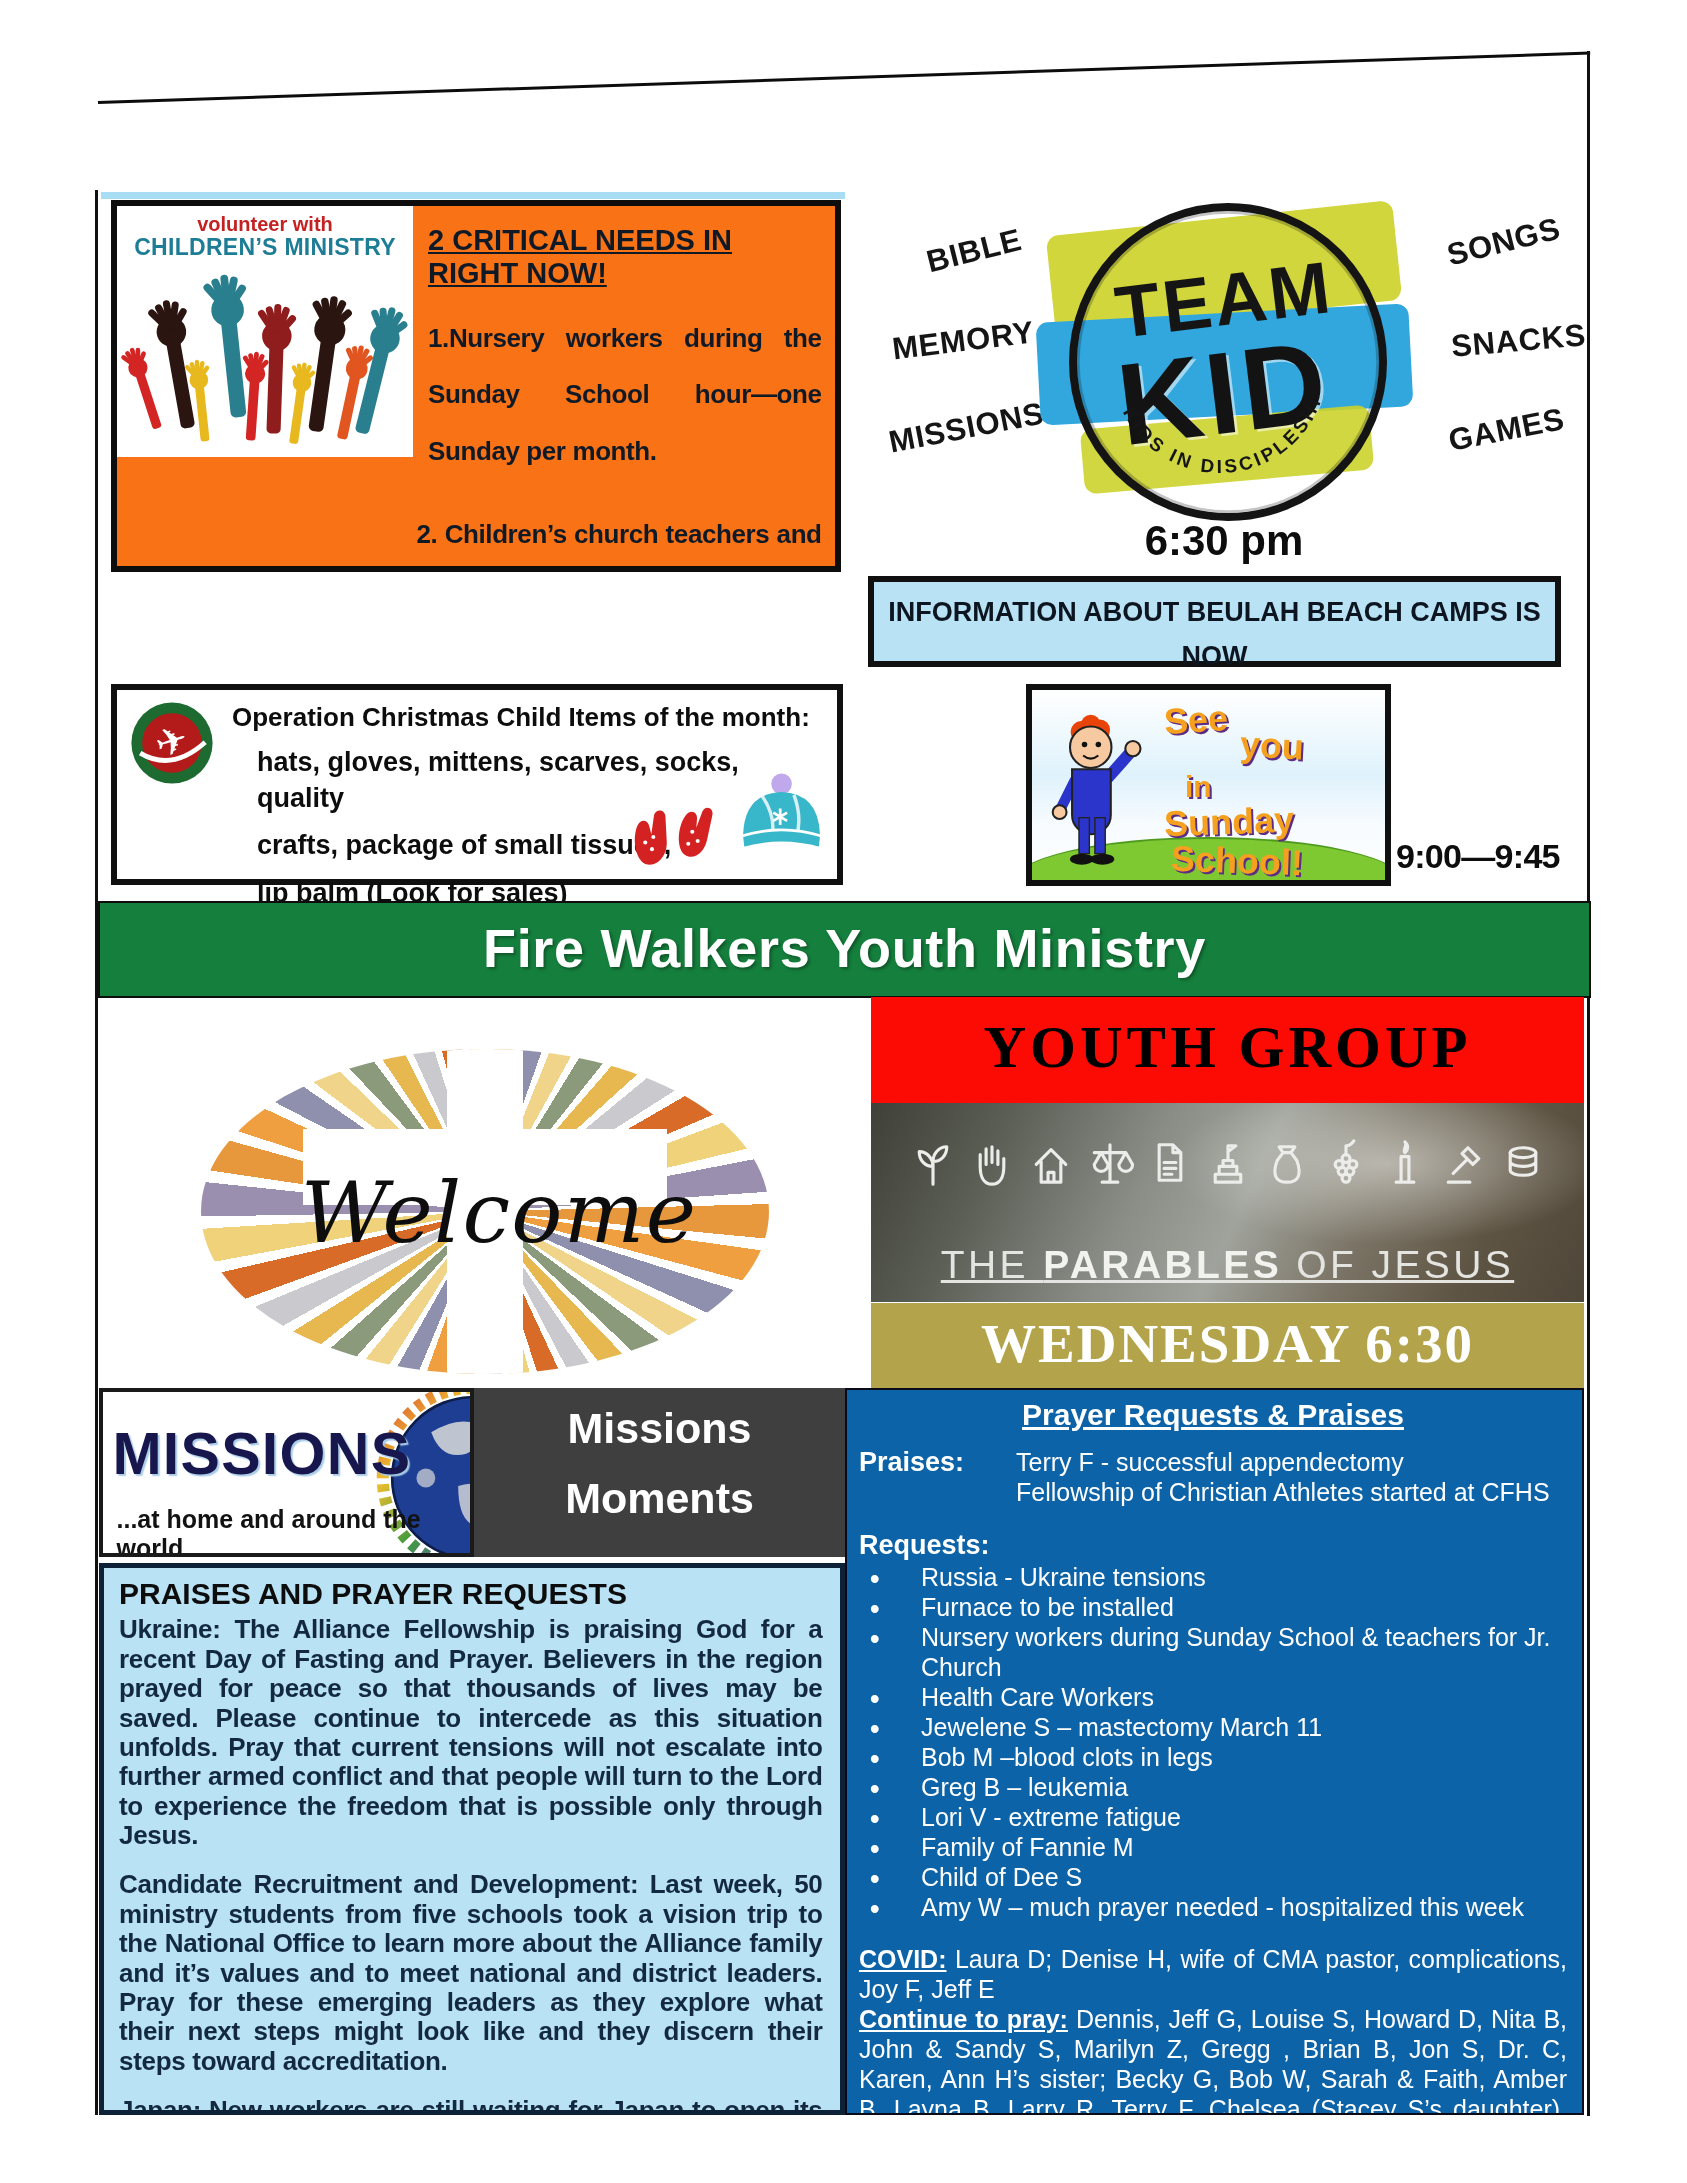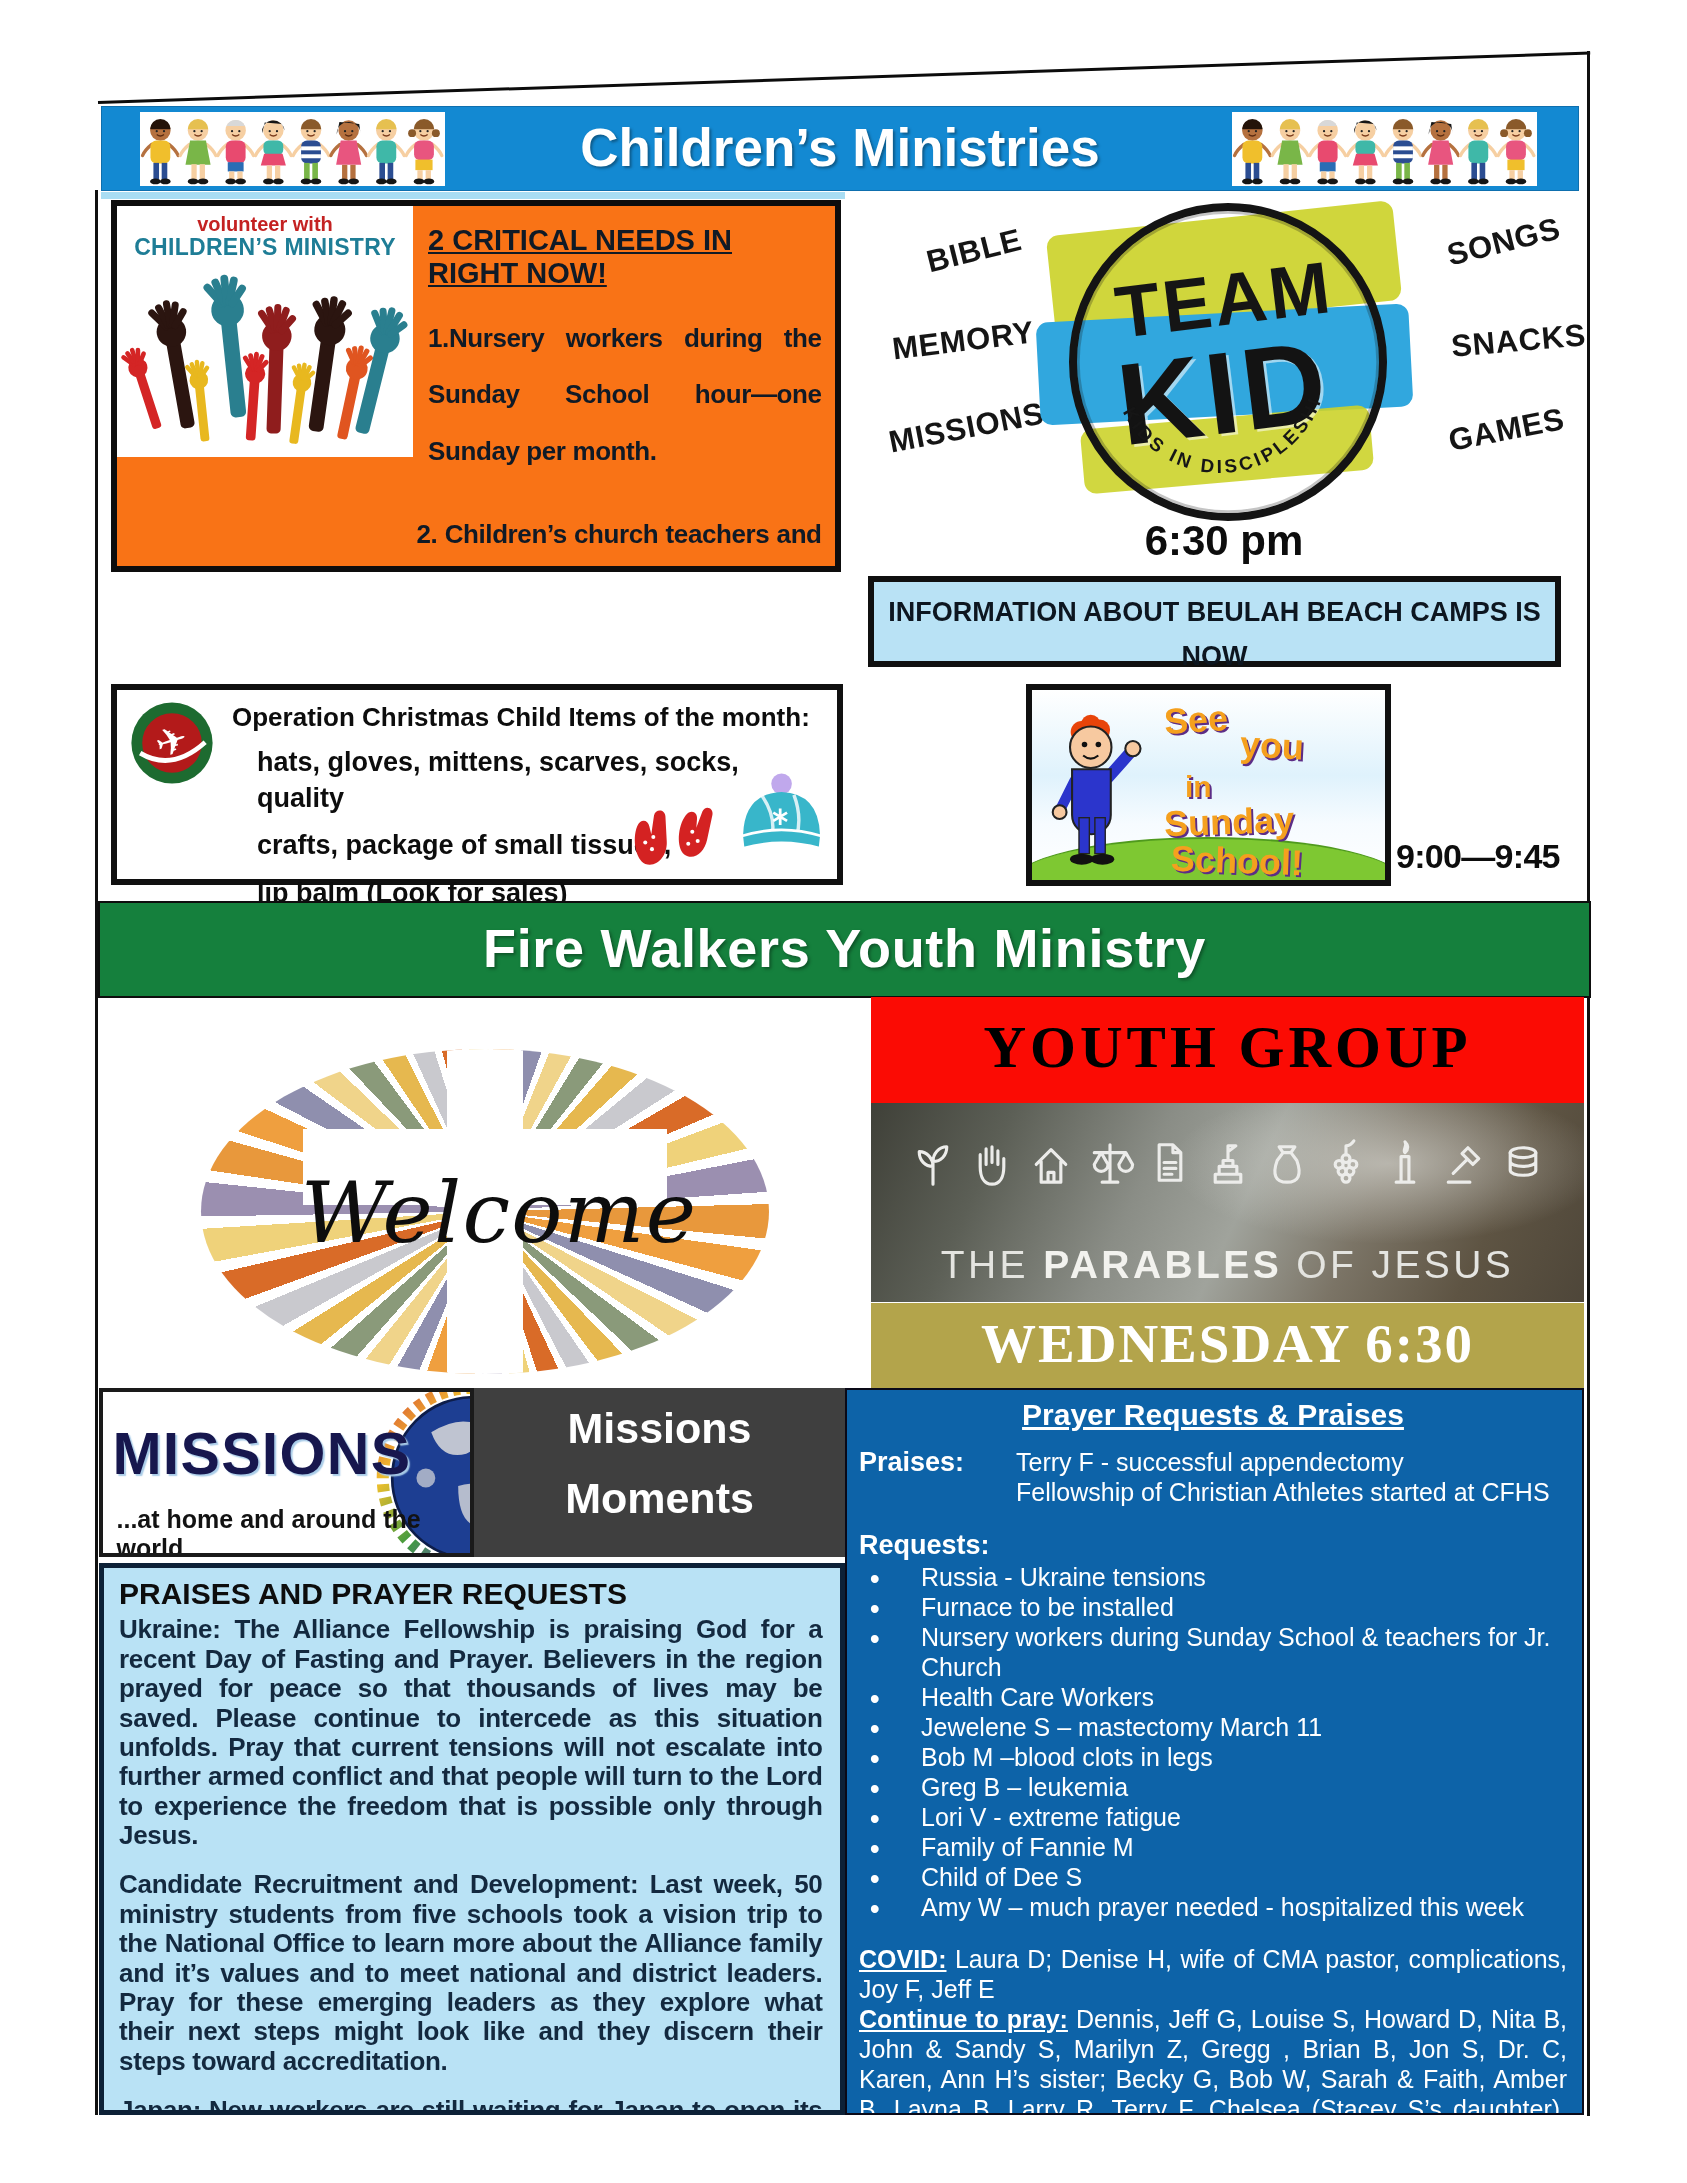--- a/index.html
+++ b/index.html
@@ -99,21 +99,21 @@
   
   .yg-red{left:871px;top:997px;width:713px;height:106px;background:#fb0b04;}
   .yg-red div{text-align:center;line-height:101px;font-family:Liberation Serif, serif;font-weight:700;
               font-size:59px;color:#000000;letter-spacing:4px;}
   .par{left:871px;top:1103px;width:713px;height:199px;overflow:hidden;
        background:linear-gradient(115deg,#3f4038 0%,#5c5f56 18%,#8a8d86 38%,#a0a39c 52%,#7b7466 68%,#5e5443 84%,#4e4639 100%);}
   .par-fog{position:absolute;right:-40px;top:-27px;width:472px;height:175px;border-radius:50%;
            background:radial-gradient(ellipse,rgba(225,225,220,.6),rgba(225,225,220,0) 65%);}
   .par-icons{position:absolute;left:50%;top:30px;transform:translateX(-50%);width:651px;height:59px;}
   .par-title{position:absolute;left:0;bottom:15px;width:100%;text-align:center;color:#e4e4e0;
-             font-size:39px;letter-spacing:3.4px;}
+             font-size:39px;letter-spacing:3.4px;text-decoration:underline;}
   .par-title b{font-weight:800;color:#f2f2ee;}
   .olive{left:871px;top:1303px;width:713px;height:86px;background:#b3a44b;}
   .olive div{text-align:center;line-height:82px;font-family:"Liberation Serif",serif;font-weight:700;
              font-size:55px;color:#fff;letter-spacing:2px;}
 
   
   .mlogo{left:99px;top:1388px;width:375px;height:169px;background:#fff;border:4px solid #1a1a1a;
          box-sizing:border-box;overflow:hidden;}
   .mtitle{position:absolute;left:9.4px;top:28px;font-size:59px;font-weight:700;color:#17174e;letter-spacing:1.3px;
           text-shadow:2px 2px 1.3px #a9cce8;}
@@ -292,33 +292,20 @@
     </linearGradient>
   </defs>
 </svg>
 
 <div class="page">
 
   <div class="abs diag"></div>
   <div class="abs bl"></div>
   <div class="abs br"></div>
 
-  <div class="abs hdr">
-    <div class="kp kpl">
-      <svg viewBox="0 0 458 112">
-          <use href="#kidsrow"></use>
-        </svg>
-    </div>
-    <div class="kp kpr">
-      <svg viewBox="0 0 458 112">
-          <use href="#kidsrow"></use>
-        </svg>
-    </div>
-    <div class="hdr-title">Children’s Ministries</div>
-  </div>
   <div class="abs hdr-strip"></div>
 
   <div class="abs crit">
     <div class="vol">
       <div class="volcap1">volunteer with</div>
       <div class="volcap2">CHILDREN’S MINISTRY</div>
       <svg viewBox="0 0 438 286">
         <use href="#hnd" fill="#d42525" transform="translate(28,150) scale(.62) rotate(-18)"></use>
         <use href="#hnd" fill="#2b1510" transform="translate(78,92) scale(.95) rotate(-10)"></use>
         <use href="#hnd" fill="#e8b81f" transform="translate(120,168) scale(.6) rotate(-6)"></use>

